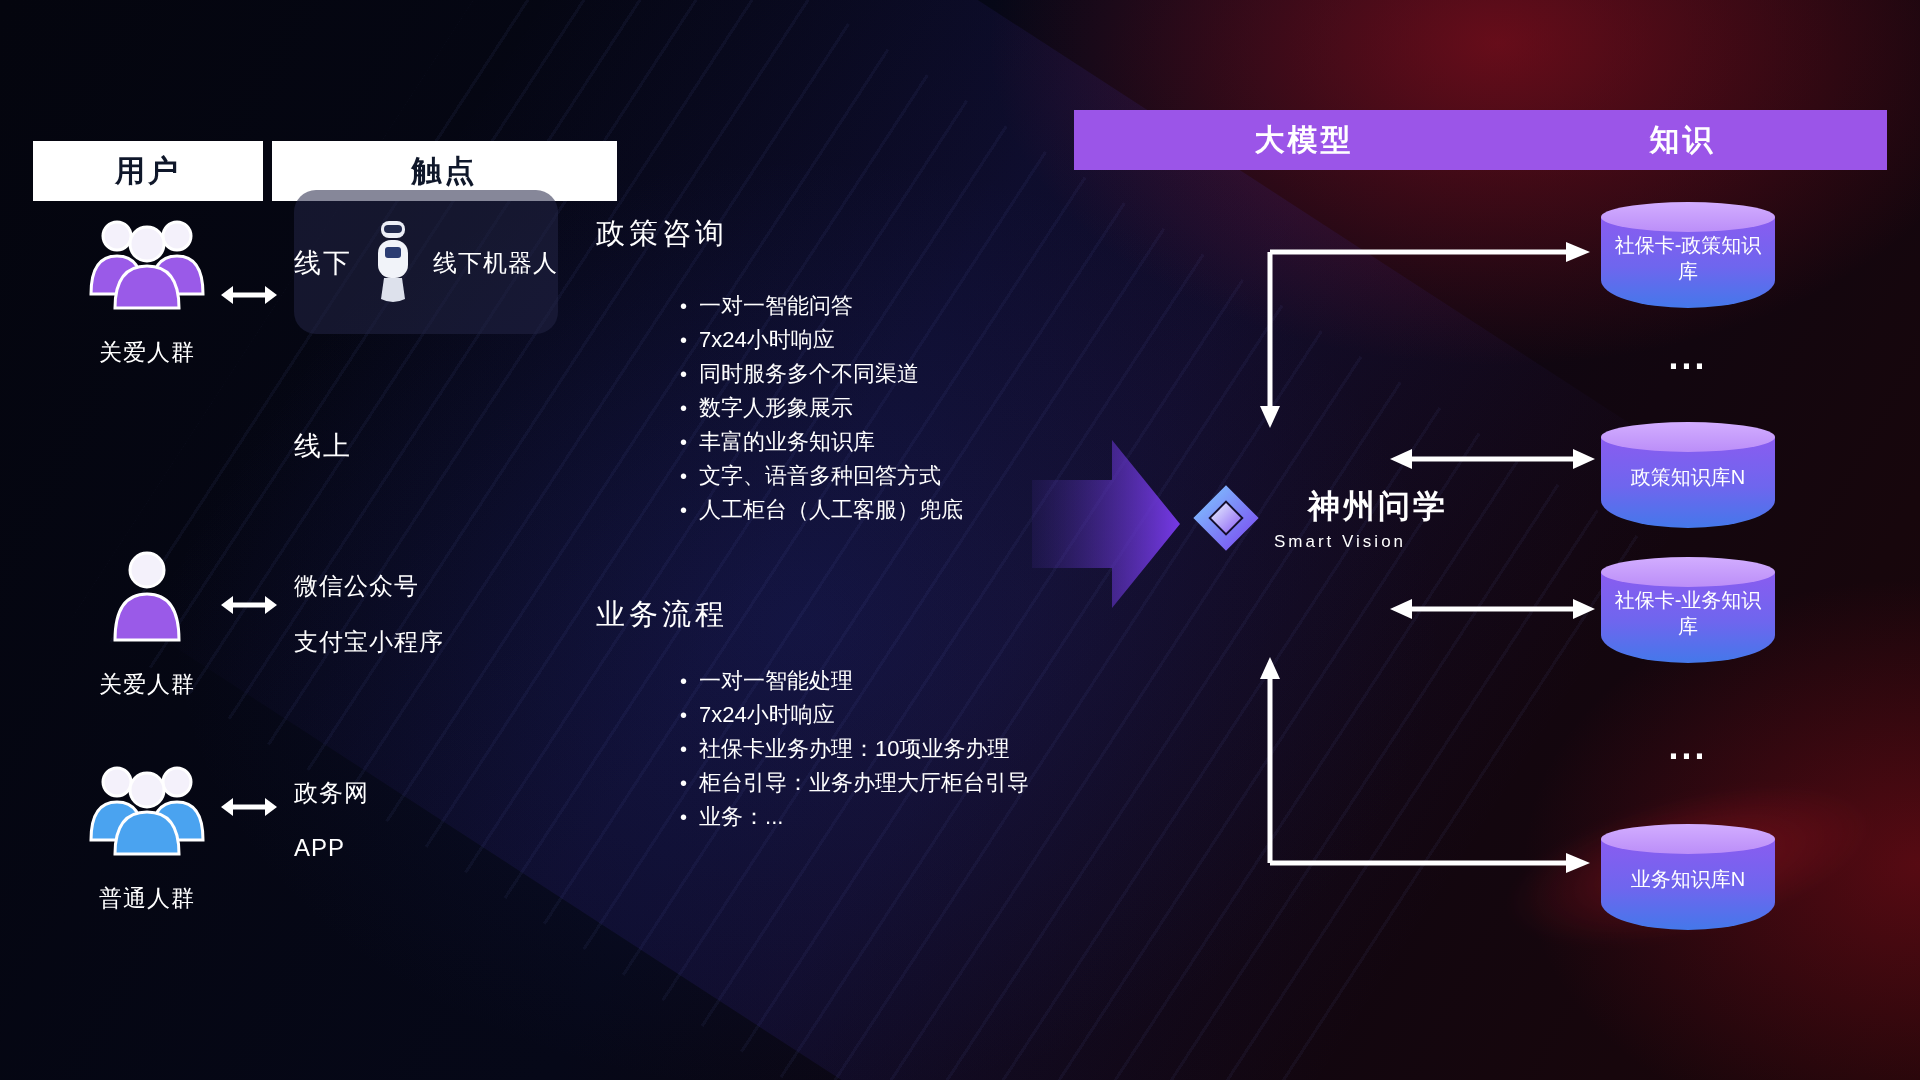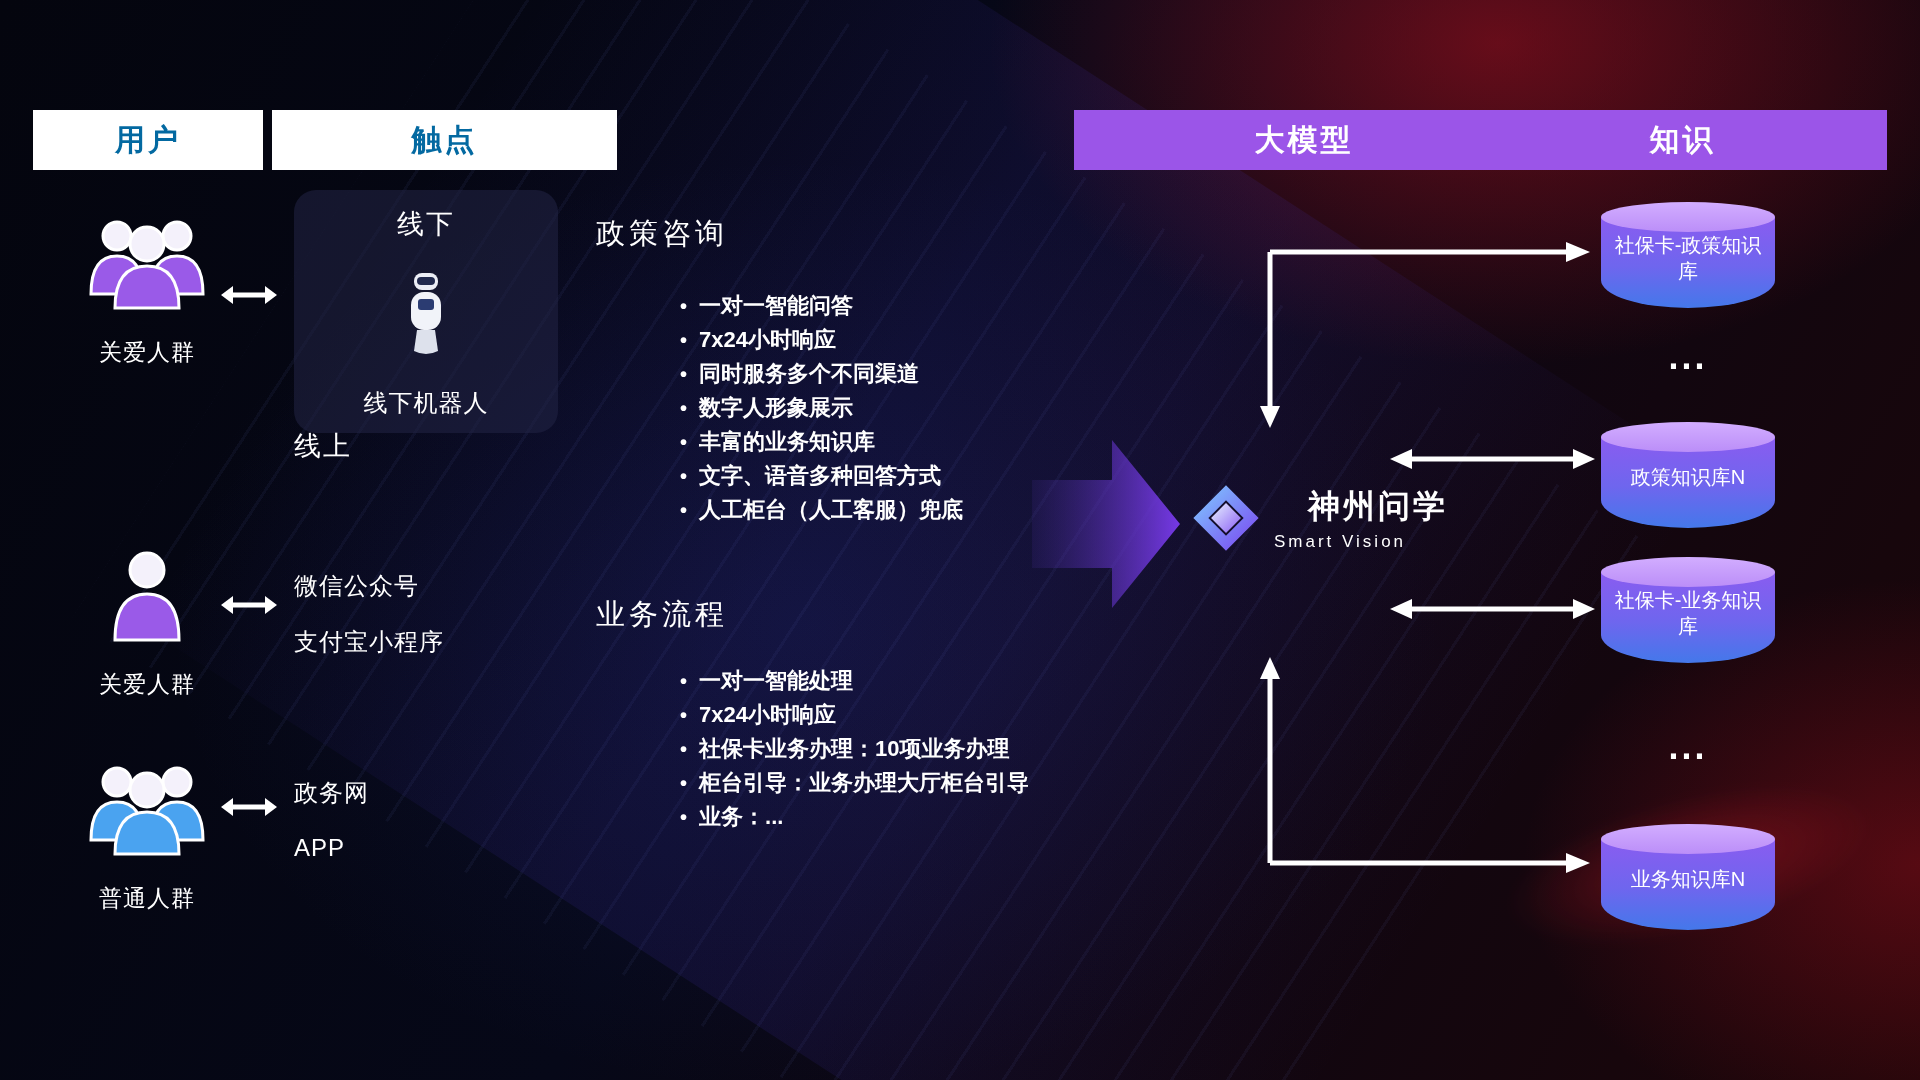--- a/index.html
+++ b/index.html
@@ -13,43 +13,43 @@
     radial-gradient(ellipse 980px 720px at 42% 58%, rgba(45,60,170,.16), transparent 65%);}
   .streaks{position:absolute;left:220px;top:120px;width:1280px;height:920px;transform:rotate(33deg);pointer-events:none;
     background:repeating-linear-gradient(90deg, transparent 0 44px, rgba(130,150,255,.055) 44px 47px);}
   .band{position:absolute;left:300px;top:60px;width:1250px;height:980px;transform:rotate(33deg);pointer-events:none;
     background:linear-gradient(90deg,transparent,rgba(70,50,190,.13) 40%,rgba(70,50,190,.13) 60%,transparent);}
   .swoosh{position:absolute;left:1430px;top:770px;width:520px;height:190px;border-radius:50%;transform:rotate(-14deg);
     background:radial-gradient(closest-side, rgba(205,25,40,.38), transparent 72%);filter:blur(4px);pointer-events:none;}
 
   .hdr{position:absolute;top:110px;height:60px;display:flex;align-items:center;justify-content:center;
     font-size:30px;font-weight:bold;letter-spacing:3px;}
-  .hdr.white{background:#ffffff;color:#0369a1;}
+  .hdr.white{background:#ffffff;color:#0f172a;margin-top:31px;}
   .hdr.blue{background:var(--header-blue,#1b6ef2);color:#fff;}
   .hdr.purple{background:var(--header-purple,#9b55e8);color:#fff;}
 
   .user-block{position:absolute;width:166px;display:flex;flex-direction:column;align-items:center;gap:27px;}
   .user-label{font-size:23px;color:#fff;letter-spacing:1px;}
   .ppl circle{fill:#f4f1fb;stroke:#fff;stroke-width:3}
   .ppl path{stroke:#fff;stroke-width:3}
   .ppl-purple path{fill:var(--people-purple,#9a5ae8)}
   .ppl-blue path{fill:var(--people-blue,#4aa3f0)}
 
   .darrow,.warrow,.parrow{position:absolute}
 
-  .offline-card{position:absolute;left:294px;top:190px;width:264px;height:243px;border-radius:22px;
-    background:rgba(34,36,70,.55);display:flex;flex-direction:column;align-items:center;justify-content:space-between;
+  .offline-card{position:absolute;left:294px;top:190px;width:264px;height:144px;border-radius:22px;
+    background:rgba(34,36,70,.55);display:flex;flex-direction:row;align-items:center;justify-content:space-between;
     padding:16px 0 14px;}
   .tp-big{font-size:27px;color:#fff;letter-spacing:2px;}
   .tp-small{font-size:24px;color:#fff;letter-spacing:1px;}
   .tp{position:absolute;left:294px;width:264px;text-align:left;font-size:24px;color:#fff;letter-spacing:1px;}
 
   .sec-title{position:absolute;left:596px;width:470px;text-align:left;font-size:29px;color:#fff;letter-spacing:4px;}
   .blist{position:absolute;left:680px;width:430px;list-style:none;}
-  .blist li{font-size:22px;line-height:33px;color:#fff;white-space:nowrap;font-weight:bold;}
+  .blist li{font-size:22px;line-height:33px;color:#fff;white-space:nowrap;}
   .blist li::before{content:"•";margin-right:12px;font-size:20px;color:#fff;}
 
   .logo{position:absolute;left:1192px;top:484px;display:flex;align-items:center;gap:14px;}
   .logo-name{font-size:32px;font-weight:bold;letter-spacing:3px;color:#fff;margin-left:34px;}
   .logo-sub{font-size:17px;letter-spacing:3px;margin-top:3px;color:#fff;}
 
   .cyl{position:absolute;width:174px;height:106px;}
   .cyl-top{position:absolute;left:0;right:0;top:0;height:30px;border-radius:50%;z-index:2;
     background:linear-gradient(180deg,#d2adff,var(--cylinder-top,#bb8ef8));}
   .cyl-body{position:absolute;left:0;right:0;top:15px;bottom:0;

